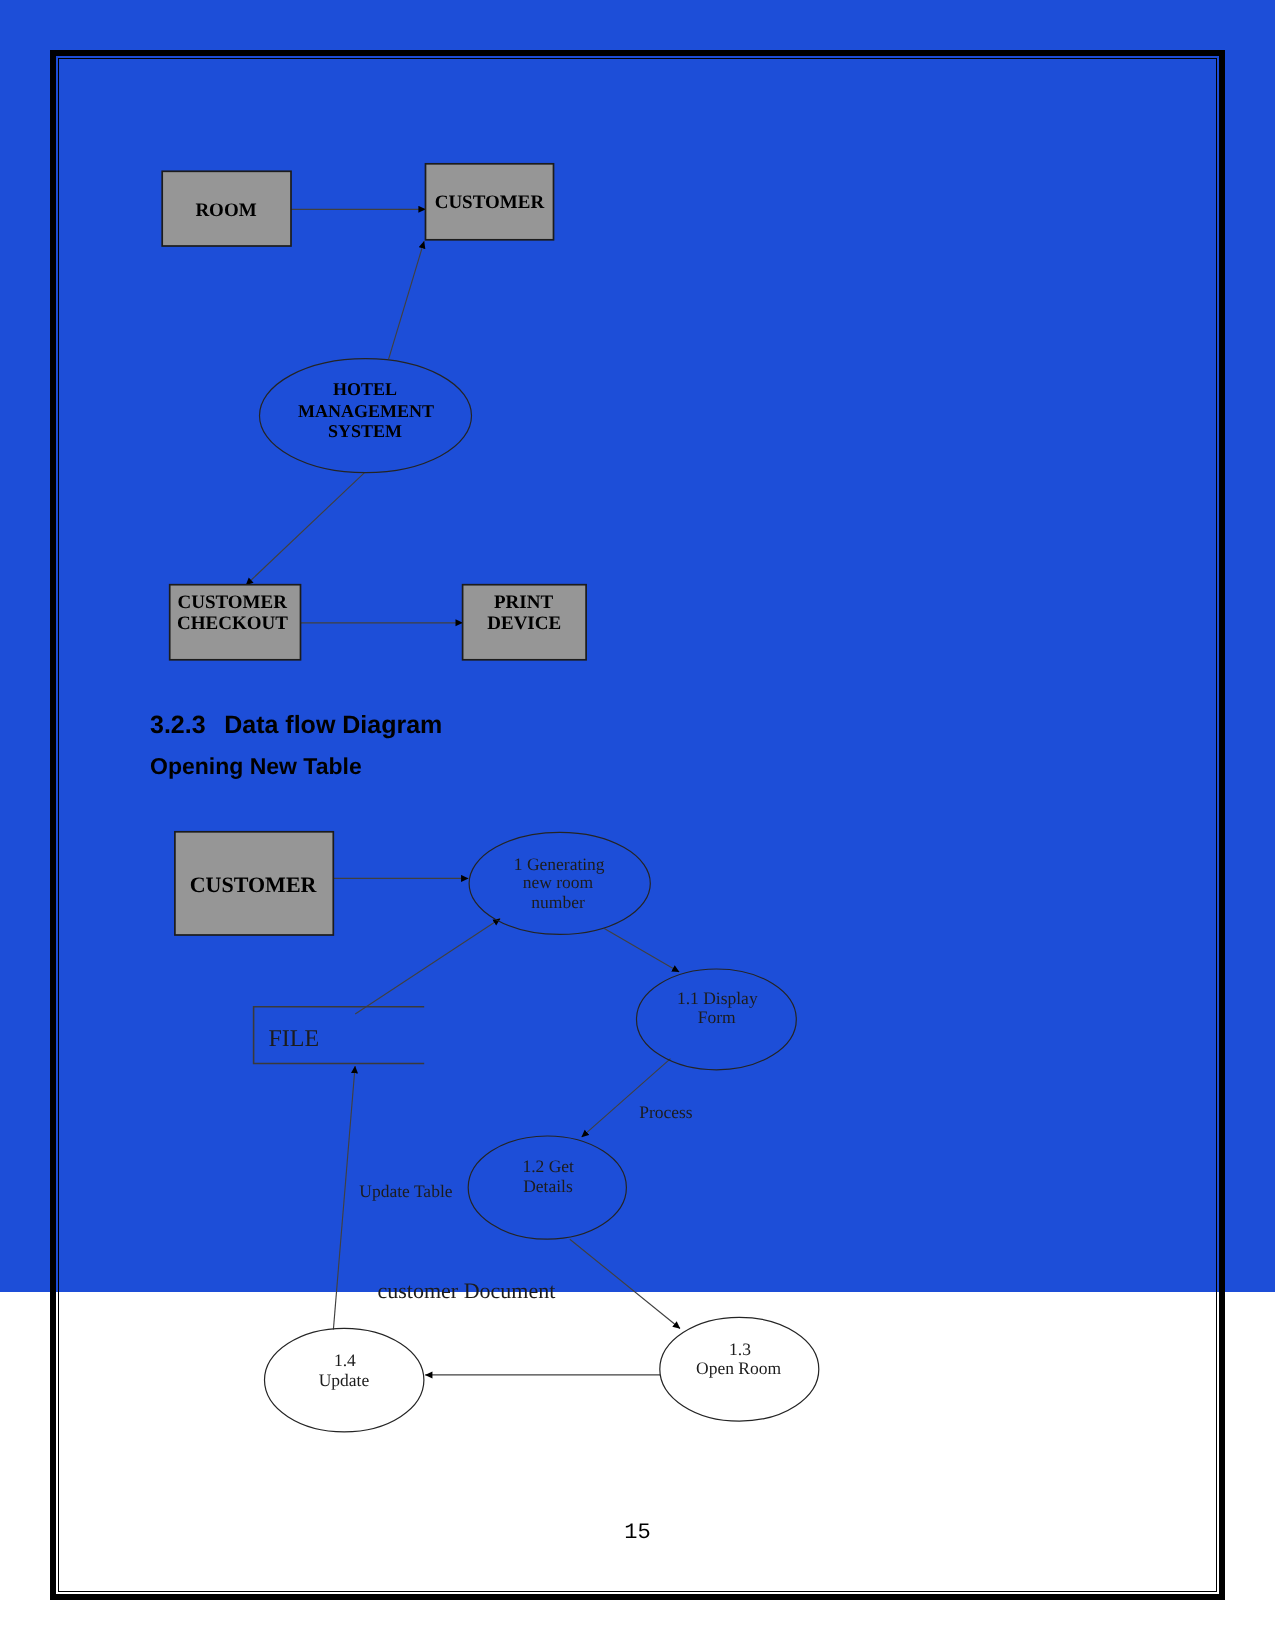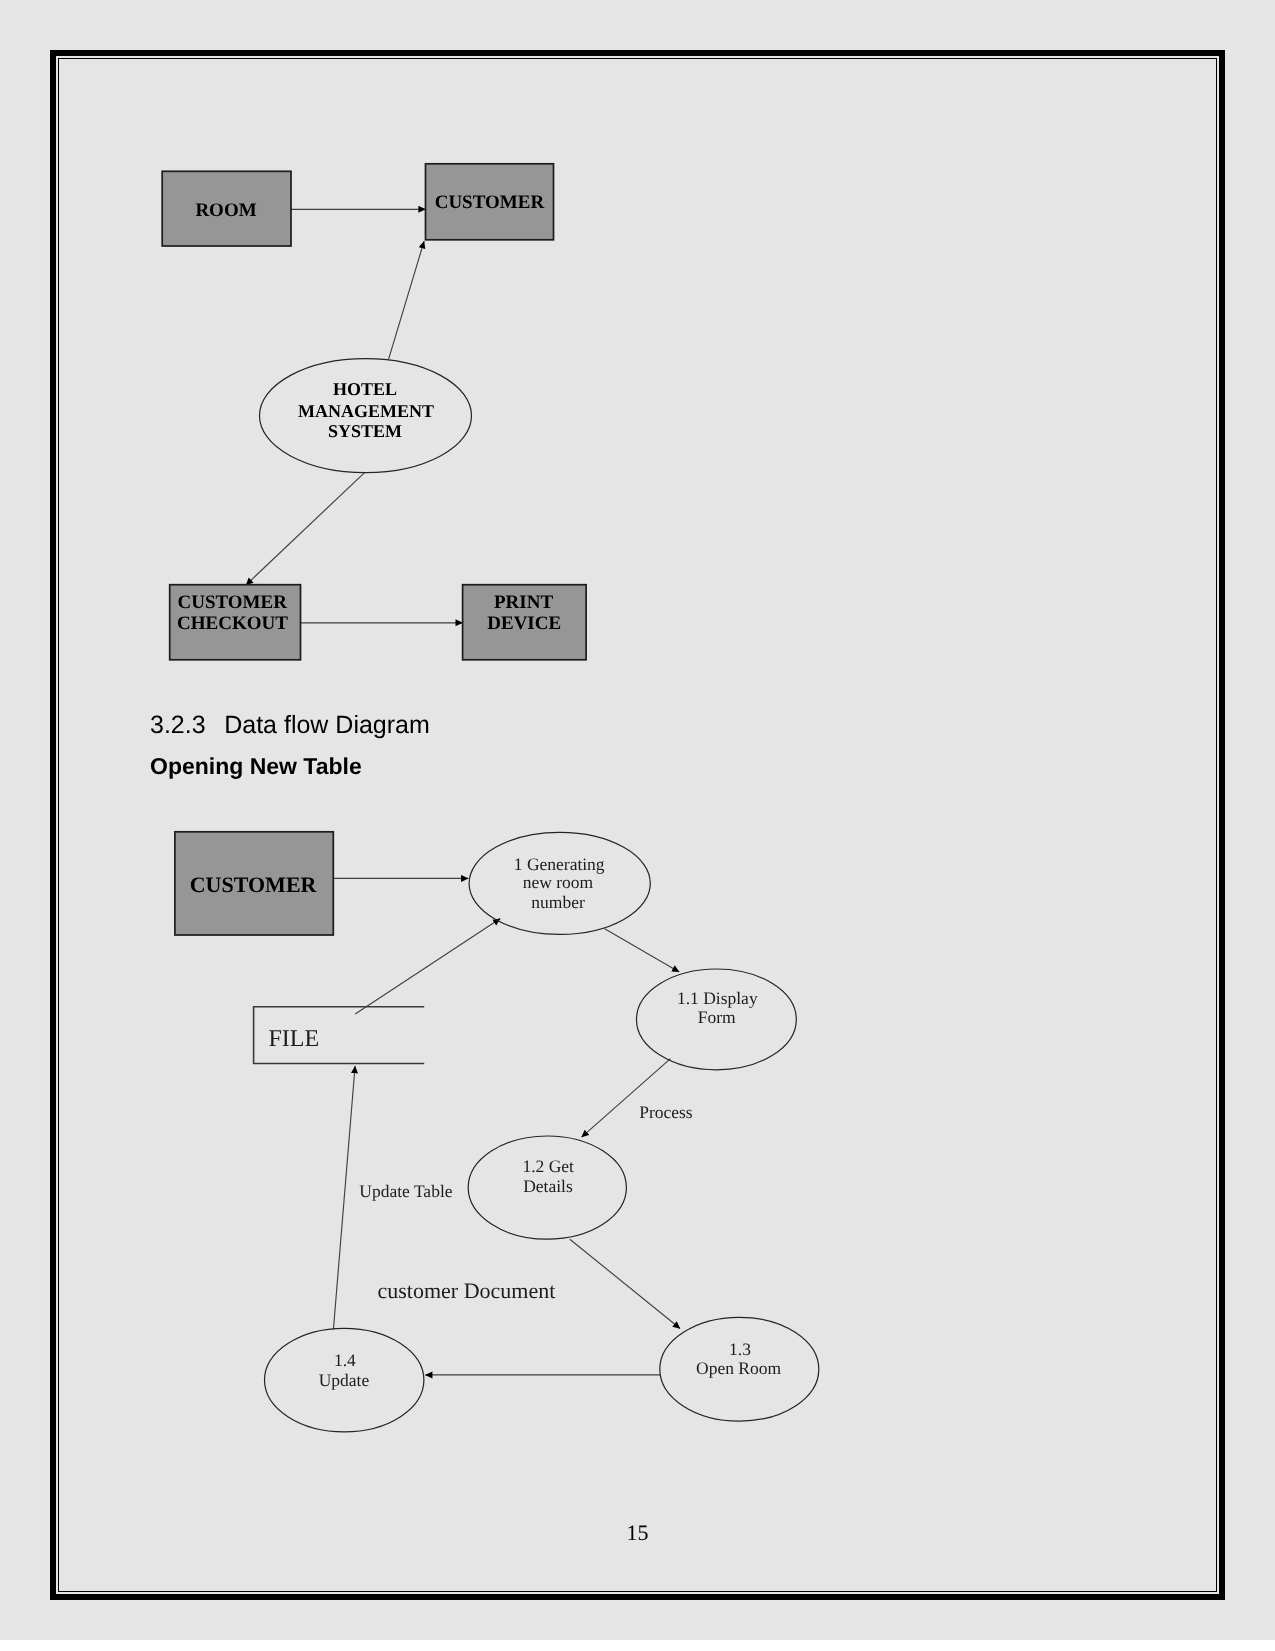--- a/index.html
+++ b/index.html
@@ -1,33 +1,33 @@
 <!DOCTYPE html>
 <html><head>
 <meta charset="utf-8">
 <title>Data flow Diagram</title>
 <style>
   html,body{margin:0;padding:0;background:#ffffff;}
   *{-webkit-font-smoothing:antialiased;text-rendering:geometricPrecision;}
   body{width:1275px;height:1651px;overflow:hidden;font-family:"Liberation Sans",sans-serif;}
-  #page{position:absolute;left:0;top:0;width:1275px;height:1640px;background:#e5e5e5;}
+  #page{position:absolute;left:0;top:0;width:1275px;height:1292px;background:#1d4ed8;}
   #frame-outer{position:absolute;left:50px;top:50px;width:1175px;height:1550px;border:6px solid #000;box-sizing:border-box;}
   #frame-inner{position:absolute;left:2.4px;top:2.4px;right:2.4px;bottom:2.4px;border:1px solid #000;box-sizing:border-box;}
   svg.layer{position:absolute;left:0;top:0;width:1275px;height:1651px;overflow:visible;filter:opacity(1);}
   text.ctxlab{font-family:"Liberation Serif",serif;font-weight:bold;font-size:19px;fill:#000;text-anchor:middle;}
   text.elllab{font-family:"Liberation Serif",serif;font-weight:bold;font-size:18px;fill:#000;text-anchor:middle;}
   text.dfdbox{font-family:"Liberation Serif",serif;font-weight:bold;font-size:22px;fill:#000;text-anchor:middle;}
   text.dfdell{font-family:"Liberation Serif",serif;font-size:17.5px;fill:#1c1c1c;text-anchor:middle;}
   text.dfdlab{font-family:"Liberation Serif",serif;font-size:17.5px;fill:#1c1c1c;text-anchor:start;}
   text.dfddoc{font-family:"Liberation Serif",serif;font-size:22px;fill:#1c1c1c;text-anchor:start;}
   text.filelab{font-family:"Liberation Serif",serif;font-size:24px;fill:#1c1c1c;text-anchor:start;}
-  #h1{filter:opacity(1);position:absolute;left:150px;top:713px;line-height:25px;font-family:"Liberation Sans",sans-serif;font-weight:normal;font-size:25px;color:#000;white-space:nowrap;}
+  #h1{filter:opacity(1);position:absolute;left:150px;top:713px;line-height:25px;font-family:"Liberation Sans",sans-serif;font-weight:bold;font-size:25px;color:#000;white-space:nowrap;}
   #h1 .gap{display:inline-block;width:18.6px;}
   #h2{filter:opacity(1);position:absolute;left:150px;top:755px;line-height:23px;font-family:"Liberation Sans",sans-serif;font-weight:bold;font-size:23px;color:#000;}
-  #pgnum{filter:opacity(1);position:absolute;left:0;top:1520px;width:1275px;text-align:center;font-family:Liberation Serif, serif;font-size:22px;color:#000;}
+  #pgnum{filter:opacity(1);position:absolute;left:0;top:1520px;width:1275px;text-align:center;font-family:Liberation Mono, monospace;font-size:22px;color:#000;}
 </style>
 </head>
 <body>
 
 <div id="page">
   <div id="frame-outer">
     <div id="frame-inner"></div>
   </div>
 
   <svg class="layer" id="ctx" viewBox="0 0 1275 1651">

